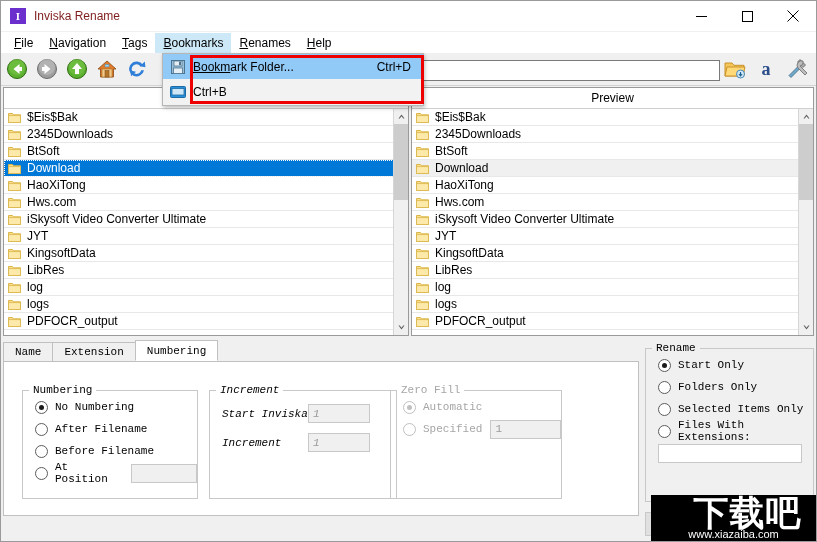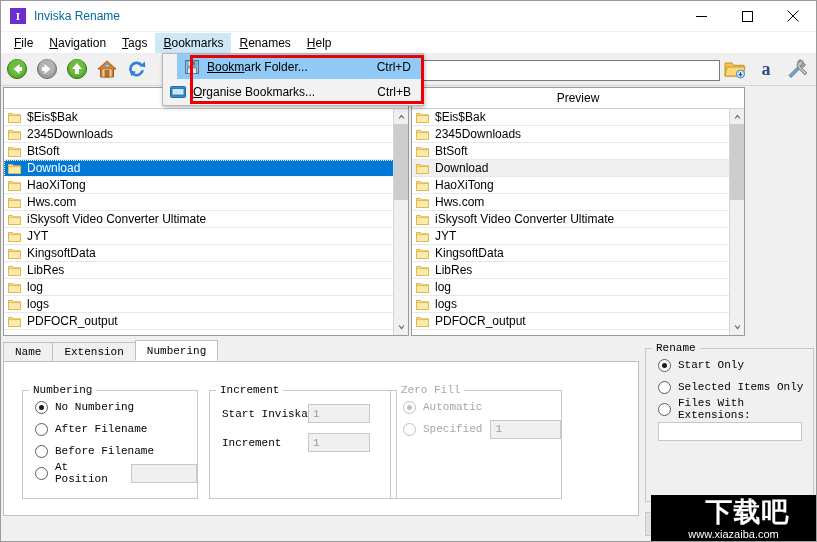--- a/index.html
+++ b/index.html
@@ -26,21 +26,21 @@
   }
   .app-icon {
     width: 16px; height: 16px; margin-left: 9px; margin-right: 8px;
     background: #6b2fce;
     display: flex; align-items: center; justify-content: center;
     color: #ffffff; font-size: 11px; font-weight: bold;
     font-family: "Liberation Serif", serif;
     line-height: 1;
   }
   .title-text {
-    font-size: 12px; color: #0369a1;
+    font-size: 12px; color: #7f1d1d;
     font-family: "Liberation Sans", sans-serif;
   }
   .wincontrols { margin-left: auto; display: flex; height: 30px; }
   .wc {
     width: 46px; height: 30px;
     display: flex; align-items: center; justify-content: center;
     color: #000000; font-size: 12px;
   }
   .wc svg { display: block; }
 
@@ -96,21 +96,21 @@
   }
   .pane {
     position: relative;
     height: 249px;
     background: #ffffff;
     border: 1px solid #9a9a9a;
     display: flex; flex-direction: column;
     overflow: hidden;
   }
   .pane.left  { width: 406px; margin-left: 2px; }
-  .pane.right { width: 334px; margin-left: 2px; }
+  .pane.right { width: 403px; margin-left: 2px; }
   .pane-header {
     height: 21px; min-height: 21px;
     background: #ffffff;
     border-bottom: 1px solid #cfcfcf;
     display: flex; align-items: center; justify-content: center;
     font-size: 12px; color: #000000;
   }
   .list {
     flex: 1; position: relative; overflow: hidden;
   }
@@ -227,21 +227,21 @@
     background: #f2f2f2;
     border: 1px solid #b6b6b6;
     box-shadow: 1px 2px 4px rgba(0,0,0,0.25);
     z-index: 40;
   }
   .dd-item {
     height: 25px; display: flex; align-items: center;
     font-size: 12px; color: #000000;
     position: relative;
   }
-  .dd-item.hl { background: #91c9f7; margin-left: 14px; }
+  .dd-item.hl { background: #91c9f7; }
   .dd-ico {
     width: 30px; height: 25px; display: flex;
     align-items: center; justify-content: center; flex: 0 0 auto;
   }
   .dd-label { flex: 1; }
   .dd-label u { text-decoration: underline; }
   .dd-accel { margin-right: 12px; font-size: 12px; color: #000000; }
   .hl-rect {
     position: absolute; left: 189px; top: 54px;
     width: 234px; height: 49px;
@@ -254,21 +254,21 @@
     position: absolute; right: 0px; bottom: 0px;
     width: 165px; height: 46px;
     background: #000000; color: #ffffff;
     z-index: 70;
     display: flex; flex-direction: column;
     align-items: center; justify-content: flex-end;
     font-family: "Liberation Sans", sans-serif;
     overflow: hidden;
   }
   .wm-cn {
-    font-size: 27px; font-weight: bold; line-height: 29px;
+    font-size: 35px; font-weight: bold; line-height: 29px;
     letter-spacing: 1px;
     margin-left: 28px;
   }
   .wm-url { font-size: 11px; line-height: 14px; }
 </style>
 </head>
 <body>
 
 <div class="app">
 
@@ -677,21 +677,21 @@
         <span class="rb"></span>
         <span>Before Filename</span>
       </div>
       <div class="radio-row">
         <span class="rb"></span>
         <span>At Position</span>
         <span class="txtbox" style="width:71px; margin-left:9px;"></span>
       </div>
     </fieldset>
 
-    <fieldset class="grp" style="left:205px; top:22px; width:188px; height:115px;">
+    <fieldset class="grp" style="left:205px; top:22px; width:188px; height:115px;font-style:italic;">
       <legend>Increment</legend>
       <div style="display:flex;align-items:center;margin:8px 0 0 12px;">
         <span class="lbl-mono" style="width:86px;">Start Inviska</span>
         <span class="txtbox" style="width:62px;">1</span>
       </div>
       <div style="display:flex;align-items:center;margin:10px 0 0 12px;">
         <span class="lbl-mono" style="width:86px;">Increment</span>
         <span class="txtbox" style="width:62px;">1</span>
       </div>
     </fieldset>
@@ -709,20 +709,24 @@
       </div>
     </fieldset>
 
   </div>
 
   <fieldset class="grp rename-box">
     <legend>Rename</legend>
     <div class="radio-row">
       <span class="rb on"></span>
       <span>Start Only</span>
+    </div>
+    <div class="radio-row">
+      <span class="rb"></span>
+      <span>Folders Only</span>
     </div>
     <div class="radio-row">
       <span class="rb"></span>
       <span>Selected Items Only</span>
     </div>
     <div class="radio-row">
       <span class="rb"></span>
       <span>Files With Extensions:</span>
     </div>
     <div style="margin:2px 0 0 12px;">
@@ -747,21 +751,20 @@
       <span class="dd-label"><u>Bookm</u>ark Folder...</span>
       <span class="dd-accel">Ctrl+D</span>
     </div>
     <div class="dd-item">
       <span class="dd-ico">
         <svg width="16" height="14" viewBox="0 0 16 14">
           <rect x="0.5" y="1.5" width="15" height="11" rx="1" fill="#2a8fd8" stroke="#1d6ba6" stroke-width="1"></rect>
           <rect x="2" y="3.5" width="12" height="6.5" fill="#cfe6f7" stroke="#1d6ba6" stroke-width="0.8"></rect>
         </svg>
       </span>
-      <span class="dd-label"><u>O</u>rganise Bookmarks...</span>
       <span class="dd-accel">Ctrl+B</span>
     </div>
   </div>
   <div class="hl-rect"></div>
 
   <div class="watermark">
     <div class="wm-cn">下载吧</div>
     <div class="wm-url">www.xiazaiba.com</div>
   </div>
 

